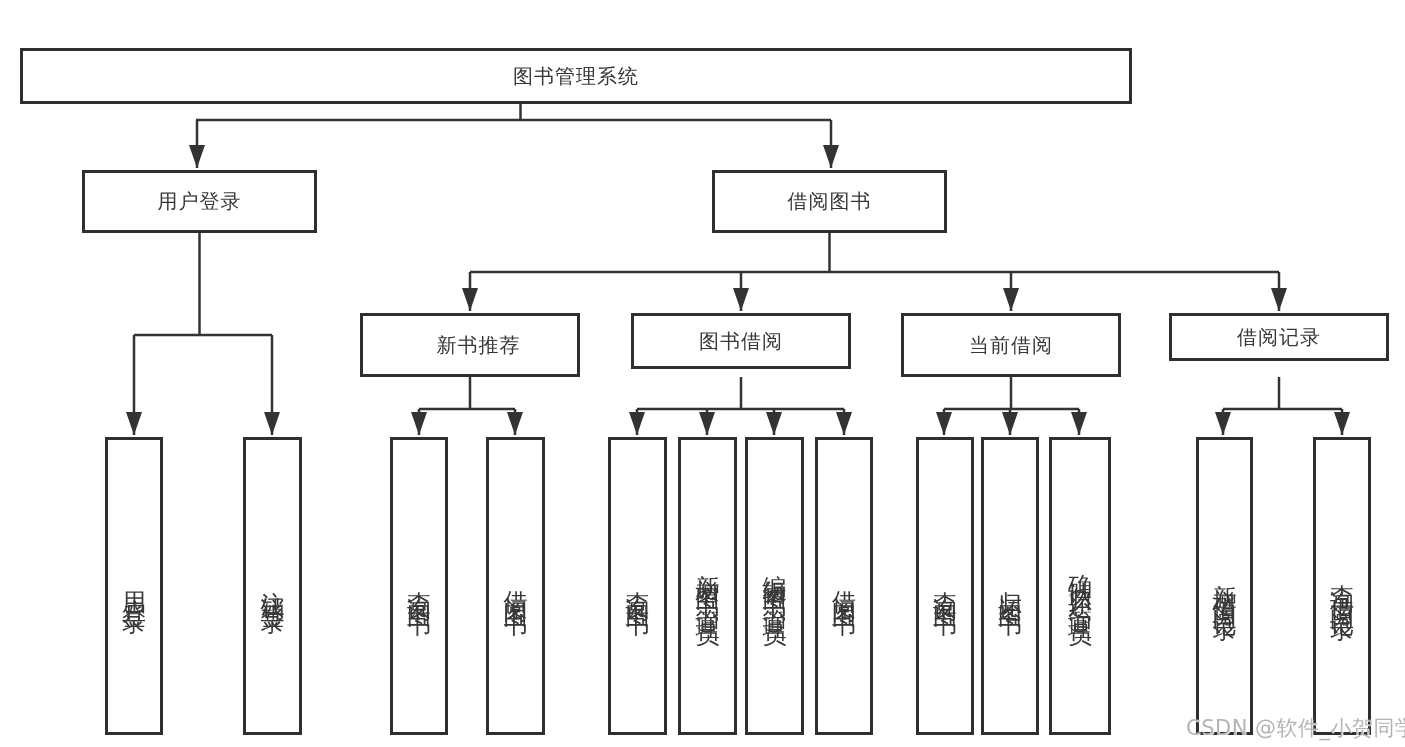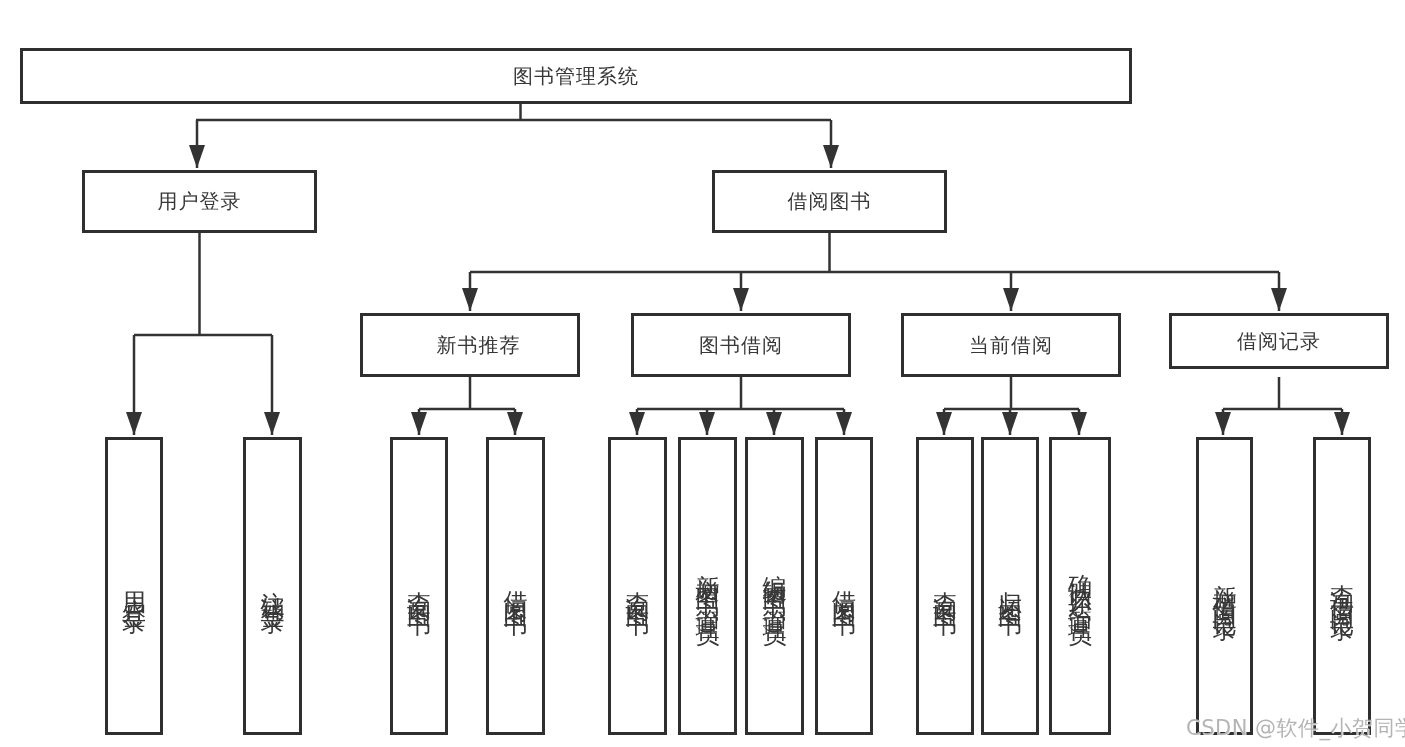--- a/index.html
+++ b/index.html
@@ -81,23 +81,23 @@
       <path d="M1342 409 V435" marker-end="url(#arrow)"></path>
     </g>
   </svg>
 
   <div class="box hbox" style="left:20px;top:4px;width:1112px;height:56px;margin-top:44px;">图书管理系统</div>
 
   <div class="box hbox" style="left:82px;top:170px;width:235px;height:63px;">用户登录</div>
   <div class="box hbox" style="left:712px;top:170px;width:235px;height:63px;">借阅图书</div>
 
   <div class="box hbox" style="left:360px;top:313px;width:220px;height:64px;padding-left:17px;">新书推荐</div>
-  <div class="box hbox" style="left:631px;top:313px;width:220px;height:64px;">图书借阅</div>
+  <div class="box hbox" style="left:631px;top:313px;width:220px;height:56px;">图书借阅</div>
   <div class="box hbox" style="left:901px;top:313px;width:220px;height:64px;text-align:center;">当前借阅</div>
-  <div class="box hbox" style="left:1169px;top:313px;width:220px;height:56px;">借阅记录</div>
+  <div class="box hbox" style="left:1169px;top:313px;width:220px;height:48px;">借阅记录</div>
 
   <div class="box vbox" style="left:105px;top:437px;width:58px;height:298px;">用户登录</div>
   <div class="box vbox" style="left:243px;top:437px;width:59px;height:298px;">注销登录</div>
 
   <div class="box vbox" style="left:390px;top:437px;width:58px;height:298px;">查询图书</div>
   <div class="box vbox" style="left:486px;top:437px;width:59px;height:298px;">借阅图书</div>
 
   <div class="box vbox" style="left:608px;top:437px;width:59px;height:298px;">查询图书</div>
   <div class="box vbox" style="left:678px;top:437px;width:59px;height:298px;">新增图书（管理员）</div>
   <div class="box vbox" style="left:745px;top:437px;width:59px;height:298px;">编辑图书（管理员）</div>

